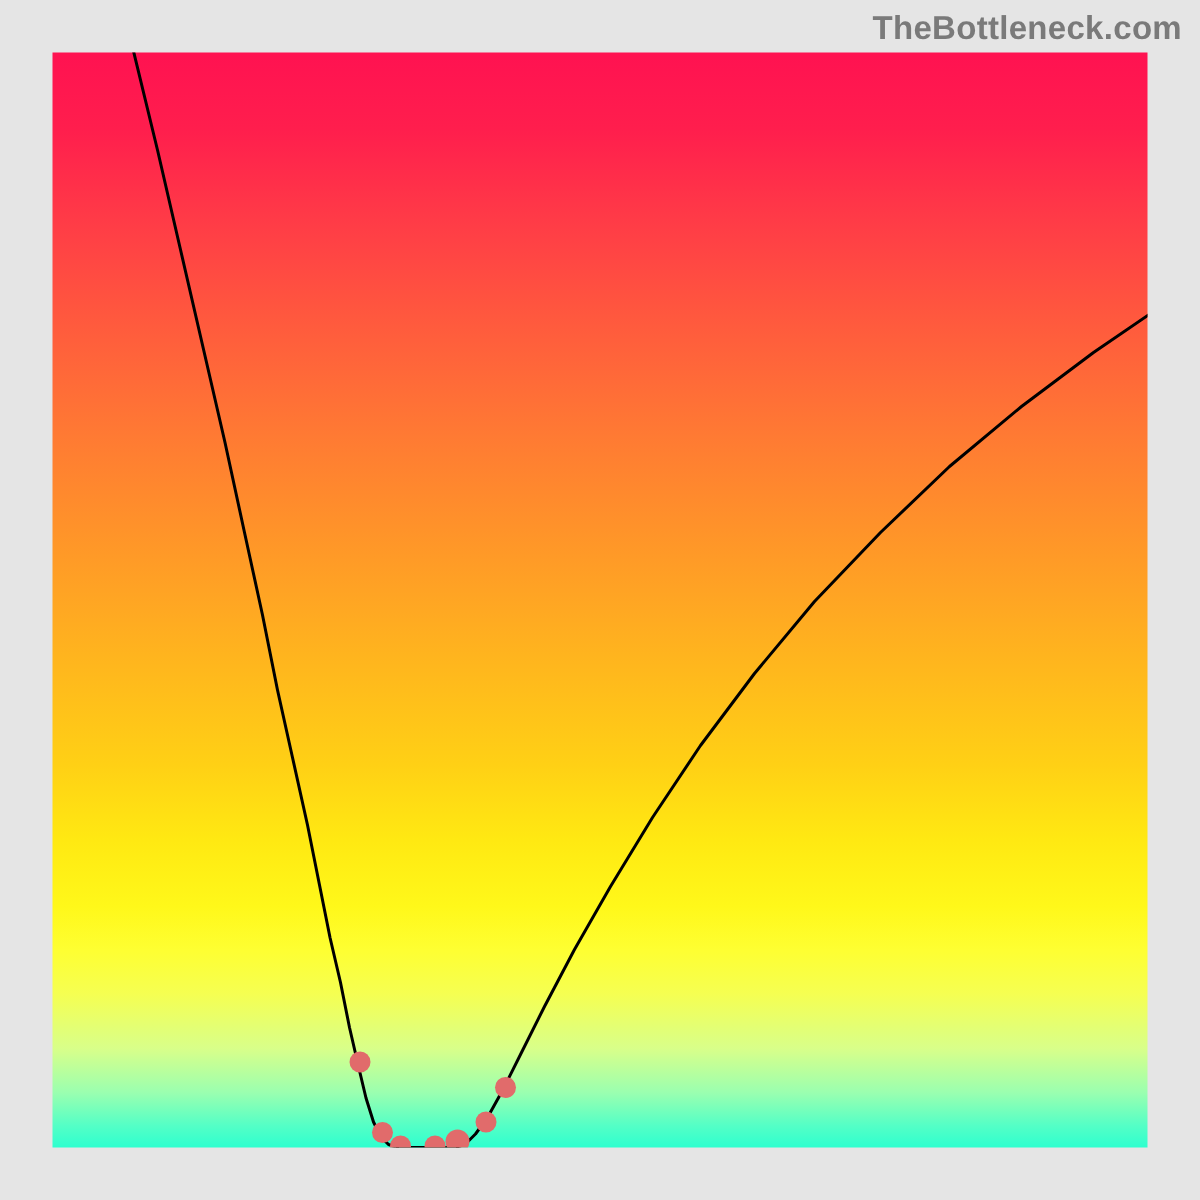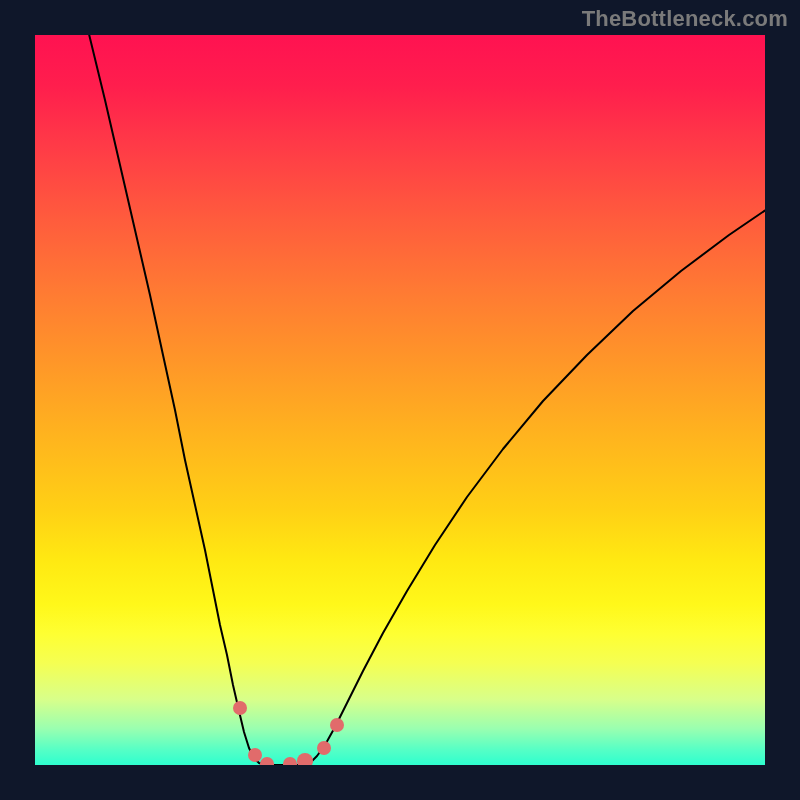--- a/index.html
+++ b/index.html
@@ -9,21 +9,21 @@
     height: 800px;
     background: #000000;
     overflow: hidden;
   }
   .frame {
     position: absolute;
     top: 0;
     left: 0;
     width: 800px;
     height: 800px;
-    background: #0f172a;
+    background: #e5e5e5;
   }
   .plot-area {
     position: absolute;
     left: 35px;
     top: 35px;
     width: 730px;
     height: 730px;
     background: linear-gradient(to bottom,
       #ff1251 0%,
       #ff1e4d 7%,

